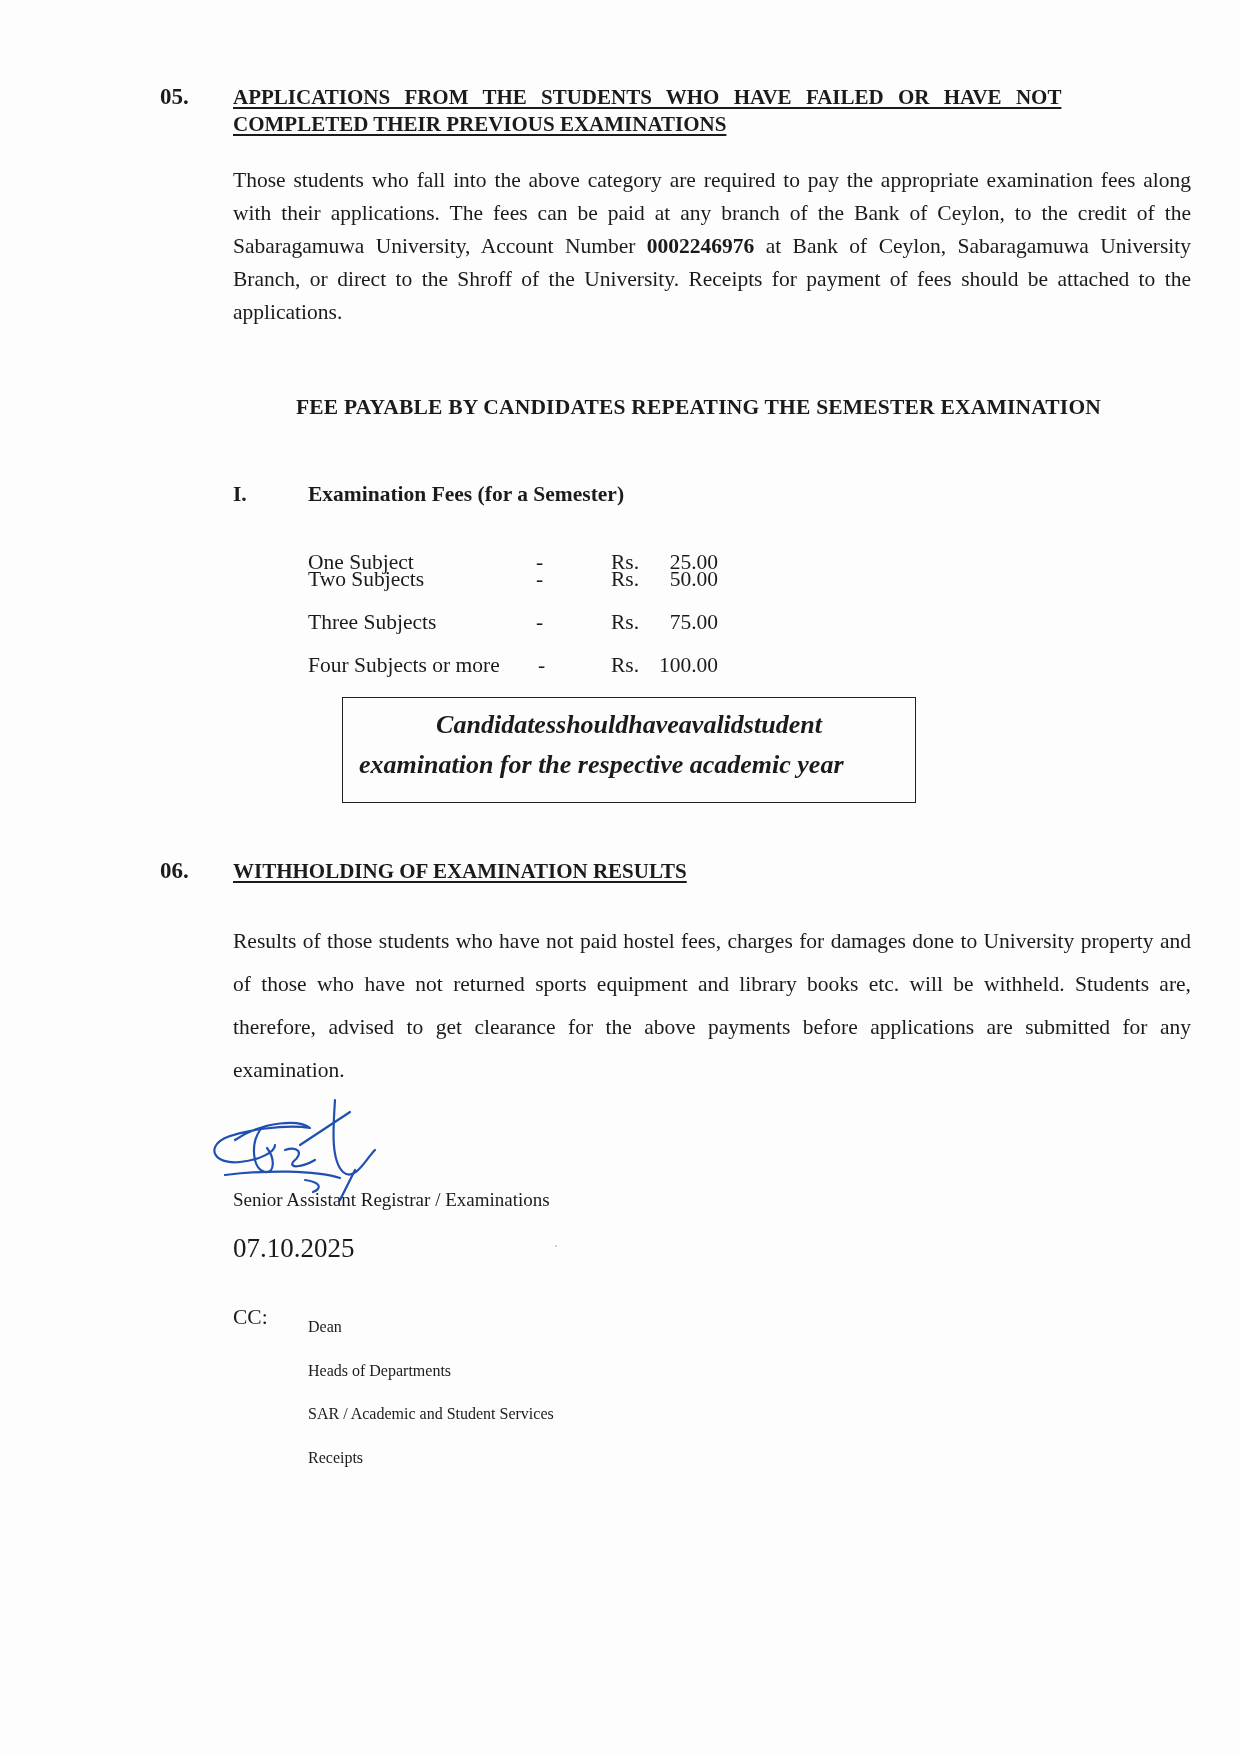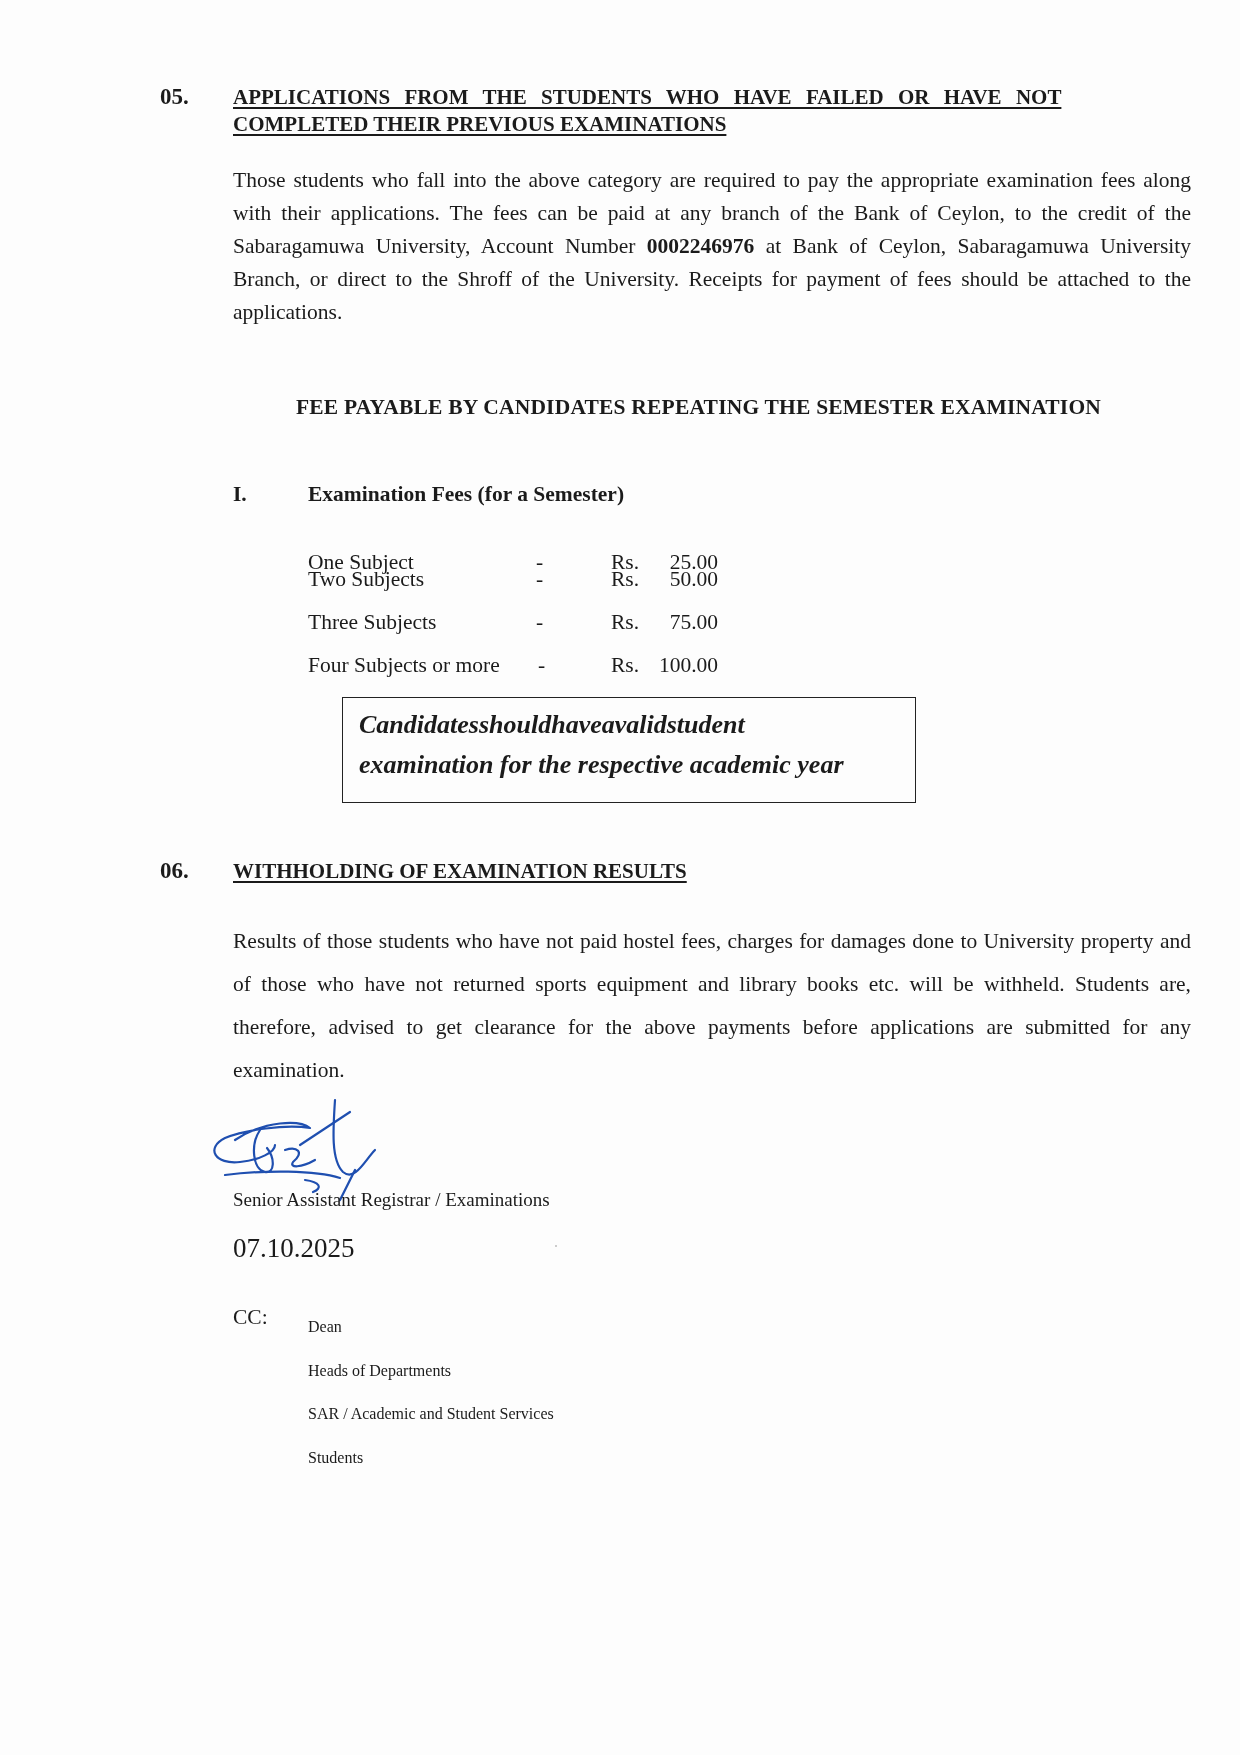--- a/index.html
+++ b/index.html
@@ -34,21 +34,21 @@
     .fee-row .lbl { position: absolute; left: 0; }
     .fee-row .dash { position: absolute; left: 228px; }
     .fee-row .cur { position: absolute; left: 303px; }
     .fee-row .amt { position: absolute; right: 50px; }
     .note-box {
       left: 342px; top: 697px; width: 574px; height: 106px;
       border: 1.5px solid #222; box-sizing: border-box;
       padding: 7px 16px 0 16px;
       font-weight: bold; font-style: italic; font-size: 26px; line-height: 40px;
     }
-    .note-box .l1 { display: flex; justify-content: flex-start; }
+    .note-box .l1 { display: flex; justify-content: center; }
     .sig-title { left: 233px; top: 1189px; font-size: 19px; }
     .sig-date { left: 233px; top: 1233px; font-size: 27px; }
     .cc-label { left: 233px; top: 1305px; font-size: 21.5px; }
     .cc-list { left: 308px; top: 1305px; font-size: 16px; line-height: 43.5px; margin: 0; padding: 0; list-style: none; }
     .signature { left: 205px; top: 1090px; }
     .speck { background: #bbb; width: 2px; height: 2px; border-radius: 1px; }
   </style>
 </head>
 <body>
 
@@ -120,16 +120,16 @@
   </g>
 </svg>
 <div class="abs sig-title">Senior Assistant Registrar / Examinations</div>
 <div class="abs sig-date">07.10.2025</div>
 
 <div class="abs cc-label">CC:</div>
 <ul class="abs cc-list">
   <li>Dean</li>
   <li>Heads of Departments</li>
   <li>SAR / Academic and Student Services</li>
-  <li>Students</li>
+  <li>Receipts</li>
 </ul>
 
 <div class="abs speck" style="left:555px; top:1245px;"></div>
 
 </body></html>

